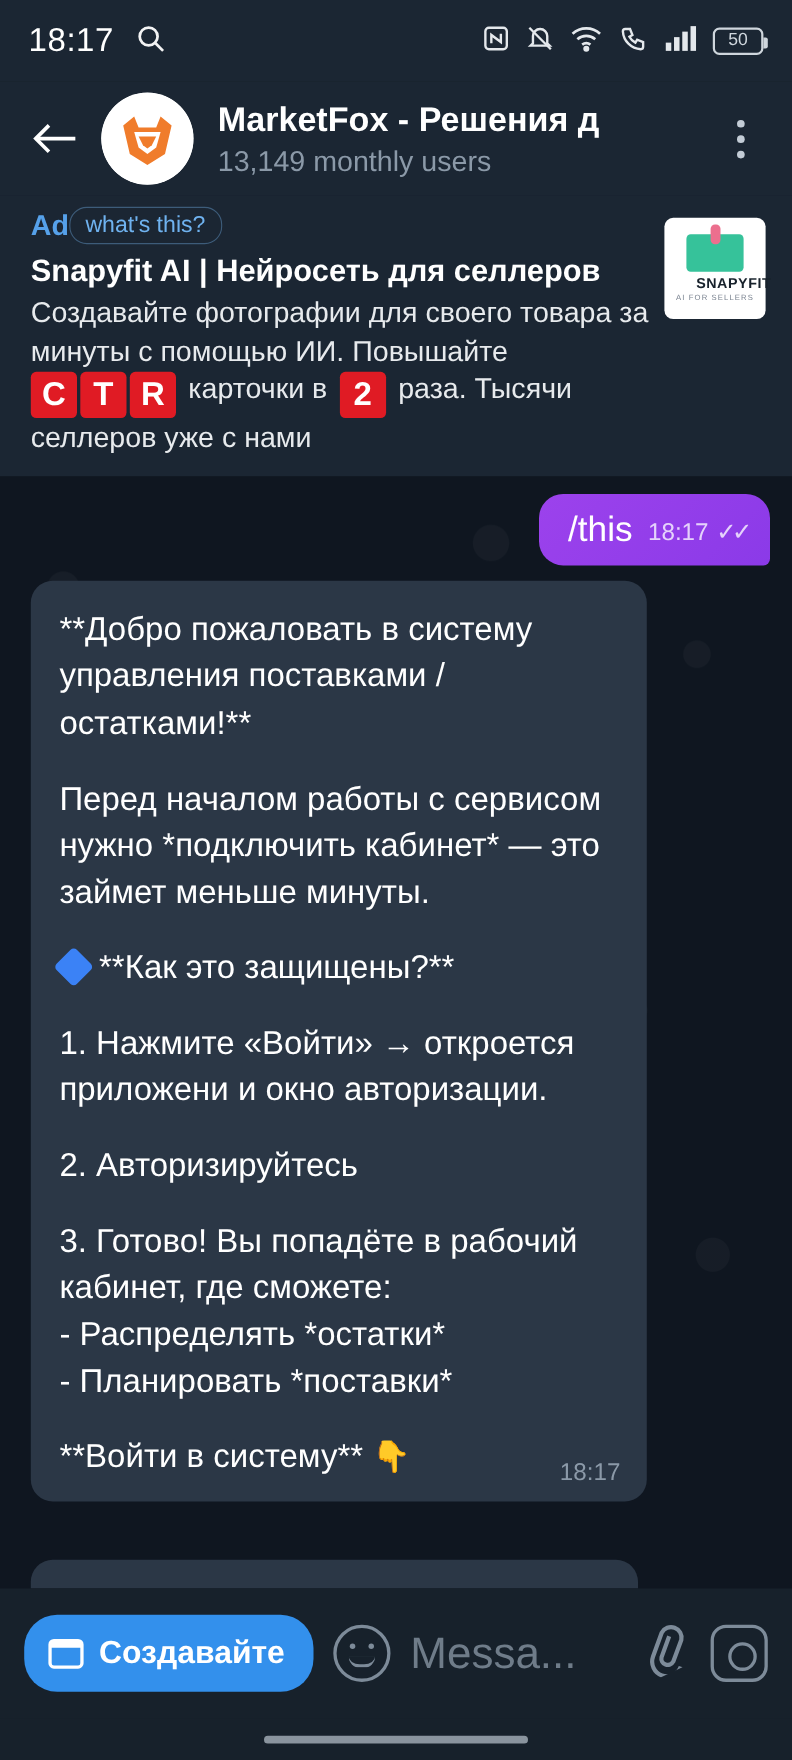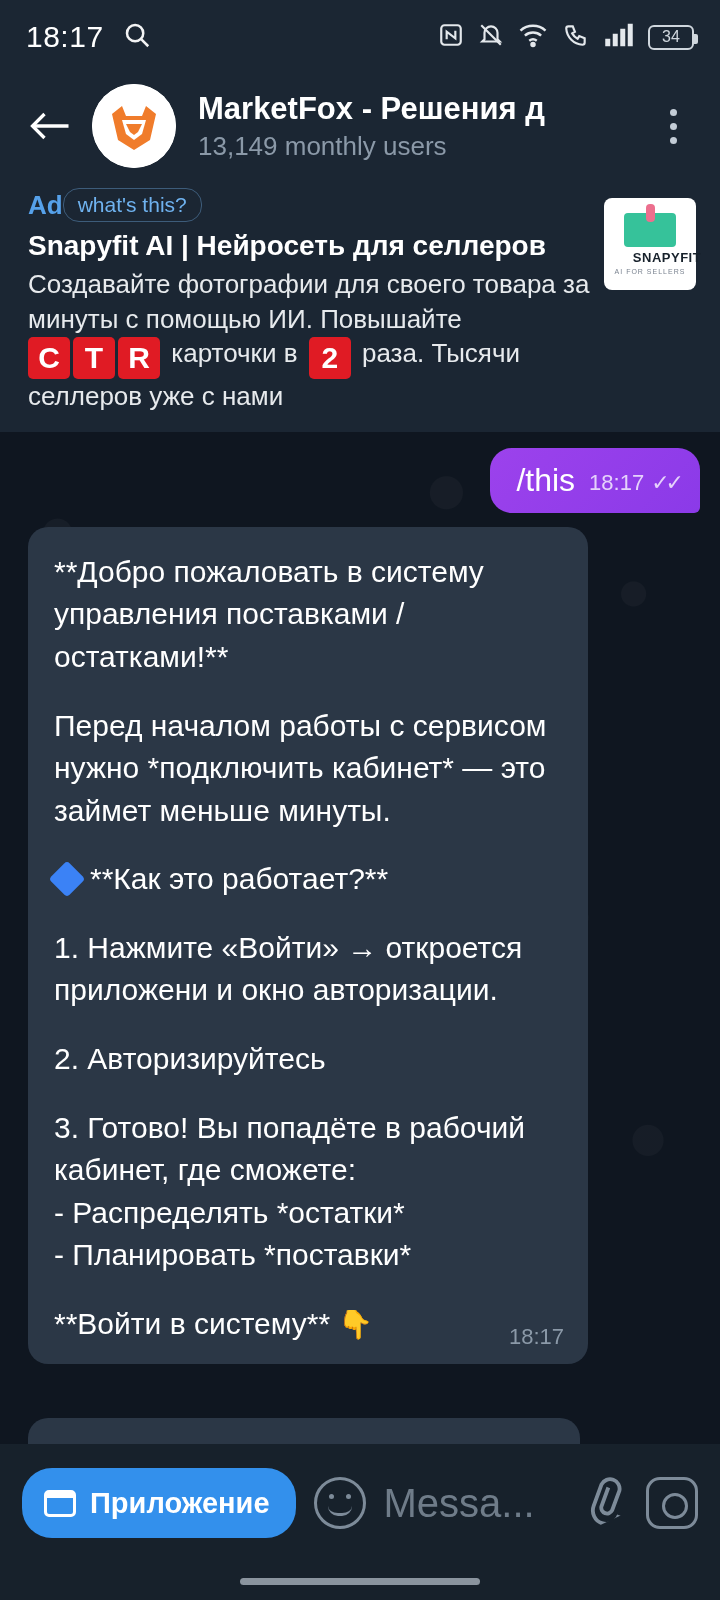--- a/index.html
+++ b/index.html
@@ -497,21 +497,21 @@
       </span>
       <span>
         <svg width="30" height="26" viewBox="0 0 24 20">
           <rect x="1" y="13" width="4" height="6" fill="#e4e8ec"></rect>
           <rect x="7" y="9" width="4" height="10" fill="#e4e8ec"></rect>
           <rect x="13" y="5" width="4" height="14" fill="#e4e8ec"></rect>
           <rect x="19" y="1" width="4" height="18" fill="#e4e8ec"></rect>
         </svg>
       </span>
       <span class="batt">
-        <span>34</span>
+        <span>50</span>
       </span>
     </div>
   </div>
 
   <div class="header">
     <div class="back-arrow">
       <svg width="42" height="32" viewBox="0 0 28 20" fill="none" stroke="#ffffff" stroke-width="2.2">
         <line x1="27" y1="10" x2="3" y2="10"></line>
           <polyline points="11,2 3,10 11,18"></polyline>
       </svg>
@@ -571,42 +571,42 @@
           <span class="ticks">✓✓</span>
         </span>
       </div>
     </div>
 
     <div class="row-in">
       <div class="bubble-in">
         <p>**Добро пожаловать в систему управления поставками / остатками!**</p>
         <p>Перед началом работы с сервисом нужно *подключить кабинет* — это займет меньше минуты.</p>
         <p>
-          <span class="blue-diamond"></span><span>**Как это работает?**</span>
+          <span class="blue-diamond"></span><span>**Как это защищены?**</span>
         </p>
         <p>1. Нажмите «Войти» → откроется приложени и окно авторизации.</p>
         <p>2. Авторизируйтесь</p>
         <p class="list">3. Готово! Вы попадёте в рабочий кабинет, где сможете:</p>
         <p class="list">- Распределять *остатки*</p>
         <p>- Планировать *поставки*</p>
         <p class="tight">
           <span>**Войти в систему**</span>
           <span class="emoji">👇</span>
         </p>
         <span class="msg-time">18:17</span>
       </div>
     </div>
 
     <div class="bubble-peek"></div>
   </div>
 
   <div class="bottombar">
     <div class="app-btn">
       <span class="sq"></span>
-      <span>Приложение</span>
+      <span>Создавайте</span>
     </div>
     <div class="smile">
         <i></i>
       </div>
     <div class="msg-input">Messa...</div>
     <div class="clip">
       <svg width="46" height="46" viewBox="0 0 24 24" fill="none" stroke="#7d8b99" stroke-width="2">
         <path d="M17 8l-7.5 7.5a3 3 0 0 0 4.2 4.2L21.5 12a5 5 0 0 0-7-7L6 13.5a7 7 0 0 0 9.9 9.9"></path>
       </svg>
     </div>

